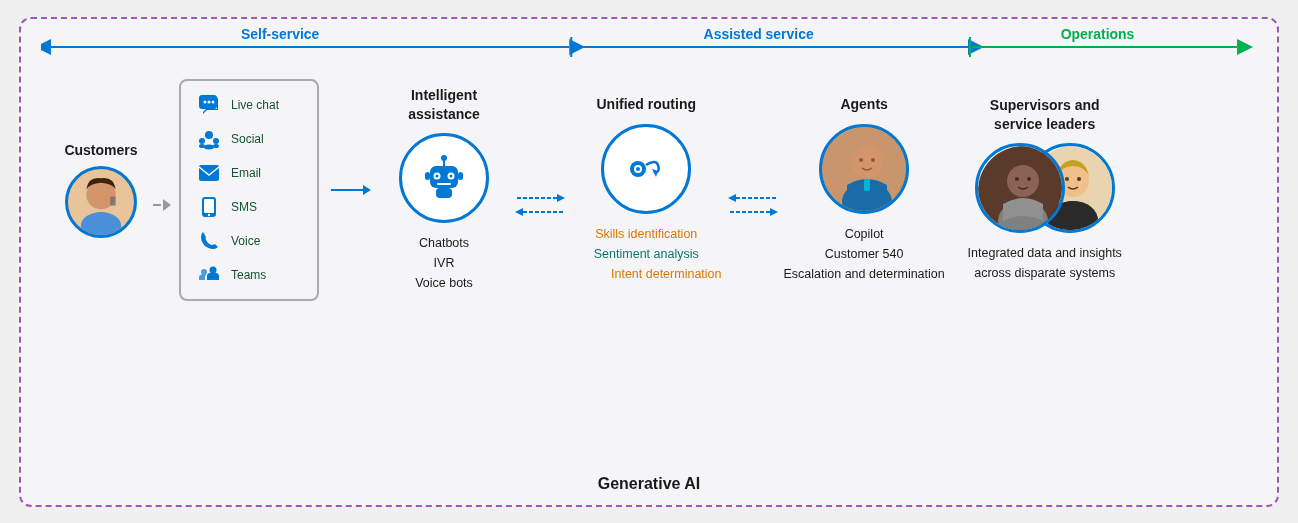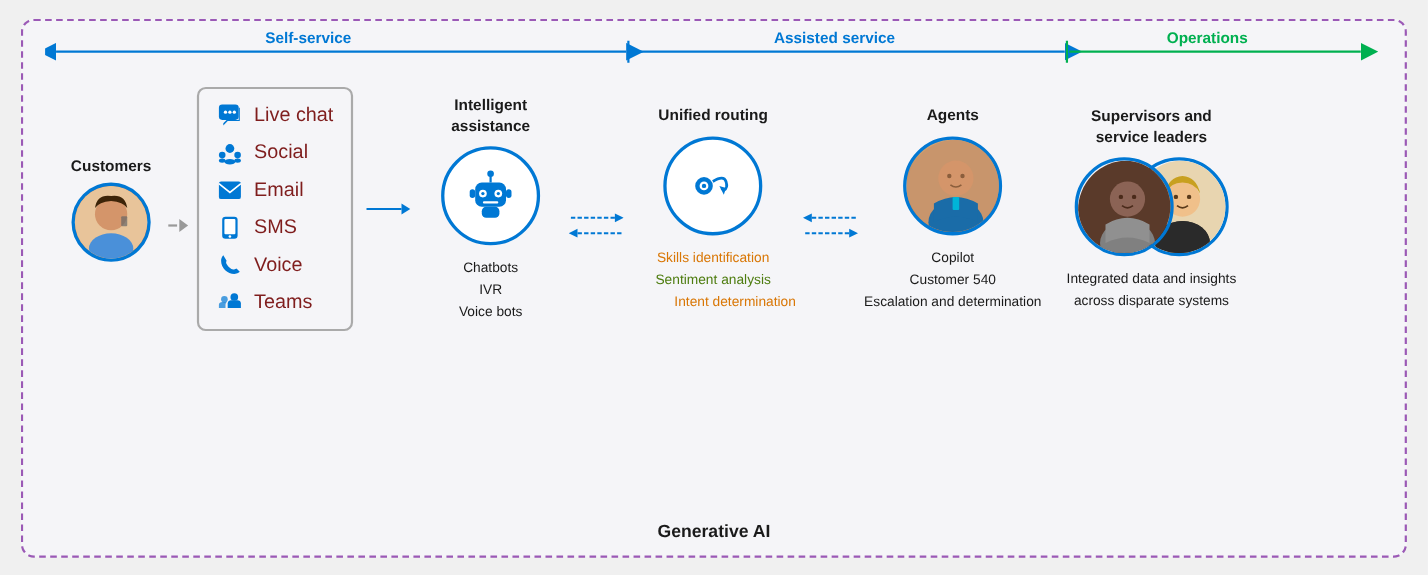--- a/index.html
+++ b/index.html
@@ -78,22 +78,22 @@
       background: #f5f5f8;
       display: flex;
       flex-direction: column;
       gap: 10px;
       min-width: 140px;
     }
     .channel-item {
       display: flex;
       align-items: center;
       gap: 10px;
-      font-size: 18px;
-      color: #7f1d1d;
+      font-size: 12px;
+      color: #14532d;
     }
     .channel-icon {
       width: 24px;
       height: 24px;
       display: flex;
       align-items: center;
       justify-content: center;
       color: #0078d4;
       font-size: 18px;
     }
@@ -381,21 +381,21 @@
         <svg width="52" height="52" viewBox="0 0 52 52" fill="none">
           <circle cx="18" cy="26" r="8" fill="#0078d4"></circle>
           <circle cx="18" cy="26" r="4" fill="white"></circle>
           <circle cx="18" cy="26" r="2" fill="#0078d4"></circle>
           <path d="M26 22 Q36 16 38 22 Q40 28 36 30 L34 28" stroke="#0078d4" stroke-width="2.5" fill="none"></path>
           <path d="M32 26 L38 28 L36 34 Z" fill="#0078d4"></path>
         </svg>
       </div>
       <div class="node-details">
         <div style="color:#d97706; font-weight:500;">Skills identification</div>
-        <div style="color:#4d7c0f; font-weight:500;">Sentiment analysis</div>
+        <div style="color:#0f766e; font-weight:500;">Sentiment analysis</div>
         <div style="color:#d97706; font-weight:500;margin-left:40px;">Intent determination</div>
       </div>
     </div>
 
     <div style="display:flex; flex-direction:column; align-items:center; margin: 0 6px; margin-top: 30px;">
       <svg width="50" height="30" viewBox="0 0 50 30">
         <line x1="48" y1="8" x2="8" y2="8" stroke="#0078d4" stroke-width="1.8" stroke-dasharray="4,2"></line>
         <path d="M8 4 L0 8 L8 12 Z" fill="#0078d4"></path>
         <line x1="2" y1="22" x2="42" y2="22" stroke="#0078d4" stroke-width="1.8" stroke-dasharray="4,2"></line>
         <path d="M42 18 L50 22 L42 26 Z" fill="#0078d4"></path>

